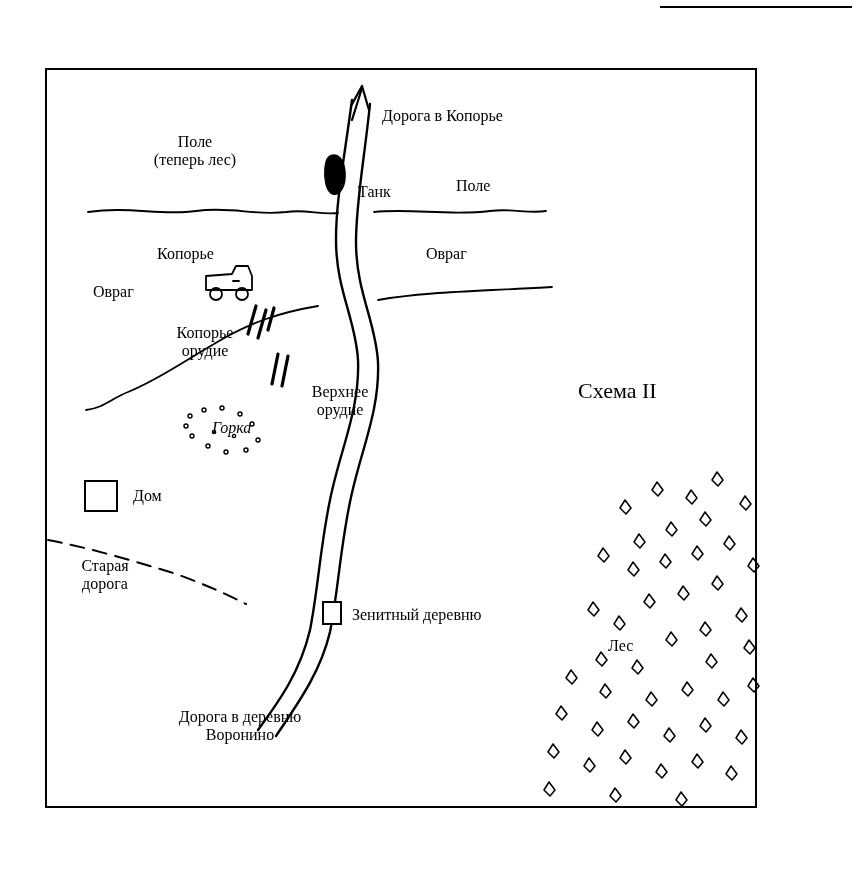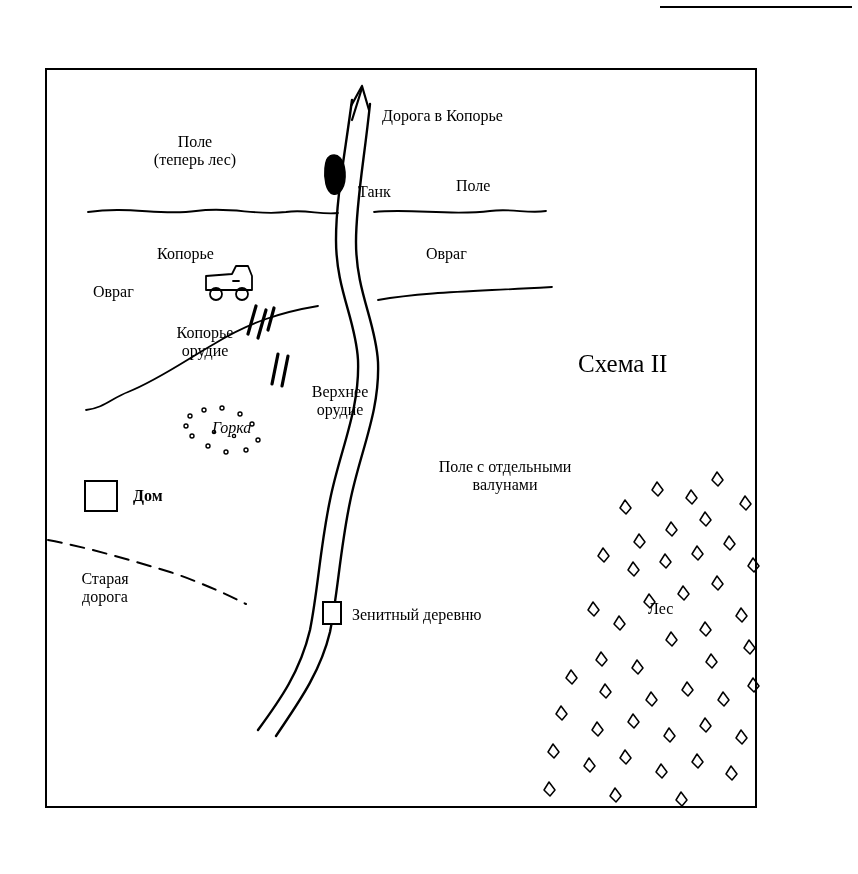--- a/index.html
+++ b/index.html
@@ -51,23 +51,24 @@
     font-size: 16px;
     line-height: 1.15;
     color: #000;
     white-space: pre;
     text-align: center;
   }
   .lbl.left { text-align: left; }
   .scheme-title {
     position: absolute;
     font-family: "Liberation Serif", serif;
-    font-size: 25px;
+    font-size: 22px;
     color: #000;
     white-space: pre;
+    margin-top: 28px;
   }
   .legend-box {
     position: absolute;
     border: 2px solid #000;
     background: #fff;
     box-sizing: border-box;
   }
 </style>
 </head>
 <body>
@@ -219,28 +220,28 @@
   <div class="lbl left" style="left:157px; top:245px;">Копорье</div>
 
   <div class="lbl" style="left:160px; top:324px; width:90px;">Копорье
 орудие</div>
 
   <div class="lbl" style="left:295px; top:383px; width:90px;">Верхнее
 орудие</div>
 
   <div class="lbl left" style="left:212px; top:419px;font-style:italic;">Горка</div>
 
-  <div class="lbl left" style="left:133px; top:487px;font-weight:bold;">Дом</div>
-
-  <div class="lbl" style="left:68px; top:570px; width:74px;">Старая
+  <div class="lbl left" style="left:133px; top:487px;">Дом</div>
+
+  <div class="lbl" style="left:68px; top:557px; width:74px;">Старая
 дорога</div>
 
-  <div class="lbl" style="left:418px; top:458px; width:174px;">Поле с отдельными
-валунами</div>
 
   <div class="lbl left" style="left:352px; top:606px;">Зенитный деревню</div>
 
-  <div class="lbl left" style="left:608px; top:600px;margin-left:40px;">Лес</div>
-
+  <div class="lbl left" style="left:608px; top:637px;">Лес</div>
+
+  <div class="lbl" style="left:168px; top:708px; width:144px;">Дорога в деревню
+Воронино</div>
 
   <div class="scheme-title" style="left:578px; top:350px;">Схема II</div>
 
 </div>
 
 </body></html>

